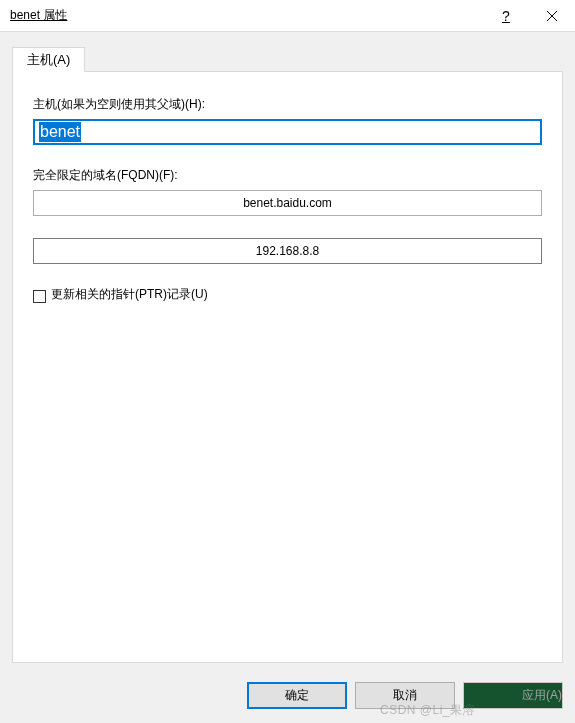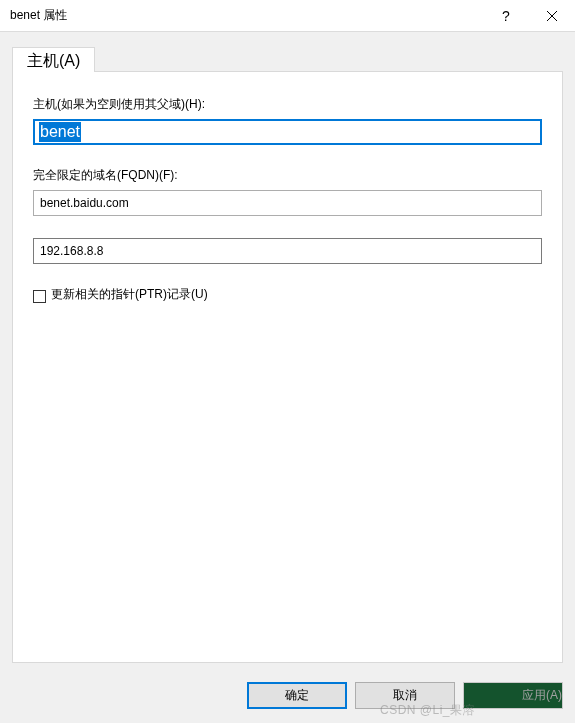--- a/index.html
+++ b/index.html
@@ -16,20 +16,21 @@
       overflow: hidden;
       position: relative;
     }
     .titlebar {
       height: 32px;
       display: flex;
       align-items: center;
       padding: 0 0 0 10px;
       background: #ffffff;
       border-bottom: 1px solid #dcdcdc;
+      text-decoration: underline;
     }
     .titlebar-title {
       flex: 1;
       font-size: 12px;
       color: #000;
     }
     .titlebar-btn {
       width: 46px;
       height: 32px;
       display: flex;
@@ -65,21 +66,21 @@
       display: flex;
       height: 24px;
       position: relative;
       z-index: 2;
     }
     .tab {
       background: #ffffff;
       border: 1px solid #d9d9d9;
       border-bottom: none;
       padding: 3px 14px 0 14px;
-      font-size: 16px;
+      font-size: 13px;
       color: #000;
       height: 25px;
       cursor: pointer;
       position: relative;
     }
     .tab-panel {
       background: #ffffff;
       border: 1px solid #d9d9d9;
       position: absolute;
       top: 24px;
@@ -99,20 +100,21 @@
     }
     .text-input {
       width: 100%;
       height: 26px;
       border: 1px solid #7a7a7a;
       padding: 3px 6px;
       font-size: 12px;
       font-family: inherit;
       background: #ffffff;
       outline: none;
+      text-align: center;
     }
     .text-input-display {
       width: 100%;
       height: 26px;
       border: 2px solid #0078d7;
       padding: 2px 4px;
       font-size: 16px;
       font-family: inherit;
       background: #ffffff;
       display: flex;

